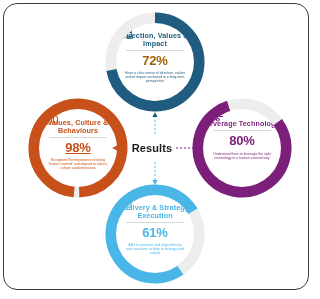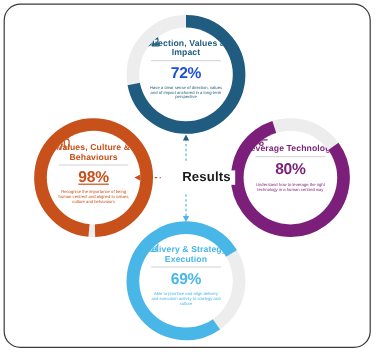--- a/index.html
+++ b/index.html
@@ -33,21 +33,21 @@
   .pct{font-weight:bold;letter-spacing:-.2px;}
   .desc{line-height:1.18;}
   .ico{flex:0 0 auto;display:block;}
 
   
   
   #n-top{left:99px;top:6px;width:104px;height:104px;}
   #n-top .card{left:13px;top:13px;width:78px;height:78px;padding-top:9px;}
   #n-top .ttl{font-size:7.2px;color:#1f5c7f;}
   #n-top .rule{width:58px;}
-  #n-top .pct{font-size:13px;color:#1d4ed8;}
+  #n-top .pct{font-size:13px;color:#a16207;}
   #n-top .desc{font-size:3.5px;color:#1f5c7f;width:66px;margin-top:3px;}
 
   
   #n-left{left:22px;top:92px;width:104px;height:104px;}
   #n-left .card{left:13px;top:13px;width:78px;height:78px;padding-top:10px;}
   #n-left .ttl{font-size:7.2px;color:#c8501a;}
   #n-left .rule{width:58px;}
   #n-left .pct{font-size:13px;color:#c8501a;text-decoration:underline;}
   #n-left .desc{font-size:3.5px;color:#c8501a;width:66px;margin-top:3px;}
 
@@ -62,21 +62,21 @@
   
   #n-bot{left:99px;top:178px;width:104px;height:104px;}
   #n-bot .card{left:13px;top:13px;width:78px;height:78px;padding-top:9px;}
   #n-bot .ttl{font-size:7.2px;color:#49b6e8;}
   #n-bot .rule{width:58px;}
   #n-bot .pct{font-size:13px;color:#49b6e8;}
   #n-bot .desc{font-size:3.5px;color:#49b6e8;width:60px;margin-top:3px;}
 
   
   #centre{
-    position:absolute;left:132px;top:133px;width:72px;height:22px;
+    position:absolute;left:112px;top:133px;width:72px;height:22px;
     display:flex;align-items:center;justify-content:center;
   }
   #centre .lbl{
     font-size:11px;font-weight:bold;color:#1a1a1a;letter-spacing:.1px;
     background:#ffffff;padding:0 4px;white-space:nowrap;
   }
   .arrow{position:absolute;}
 </style>
 </head>
 <body>
@@ -171,21 +171,21 @@
         <circle cx="52" cy="52" r="43" fill="none" stroke="#ededed" stroke-width="13"></circle>
         <circle cx="52" cy="52" r="43" fill="none" stroke="#49b6e8" stroke-width="13" stroke-linecap="butt" stroke-dasharray="205.3 64.8" transform="rotate(55 52 52)"></circle>
       </svg>
       <div class="card">
         <div class="ttl">Delivery &amp; Strategy Execution</div>
         <div class="rule"></div>
         <div class="midrow">
           <svg class="ico" width="18" height="17" viewBox="0 0 18 17">
             <path d="M3 3.3h4.1c0-1 .6-1.6 1.5-1.6s1.5.6 1.5 1.6h4v4.1c1 0 1.6.6 1.6 1.5s-.6 1.5-1.6 1.5v4.1h-4.1c0-1-.6-1.6-1.5-1.6s-1.5.6-1.5 1.6H3v-4c-1 0-1.6-.7-1.6-1.6S2 7.4 3 7.4z" fill="none" stroke="#49b6e8" stroke-width="1" stroke-linejoin="round"></path>
           </svg>
-          <div class="pct">69%</div>
+          <div class="pct">61%</div>
         </div>
         <div class="desc">Able to prioritise and align delivery and execution activity to strategy and culture</div>
       </div>
     </div>
 
     <svg class="arrow" style="left:0;top:0;width:306px;height:287px;">
       <g stroke-width="1" fill="none">
 
         <path d="M151 130 V113" stroke="#49b6e8" stroke-dasharray="2 2"></path>
         <path d="M151 108 l-2.6 5 h5.2 z" fill="#1f5c7f" stroke="none"></path>

